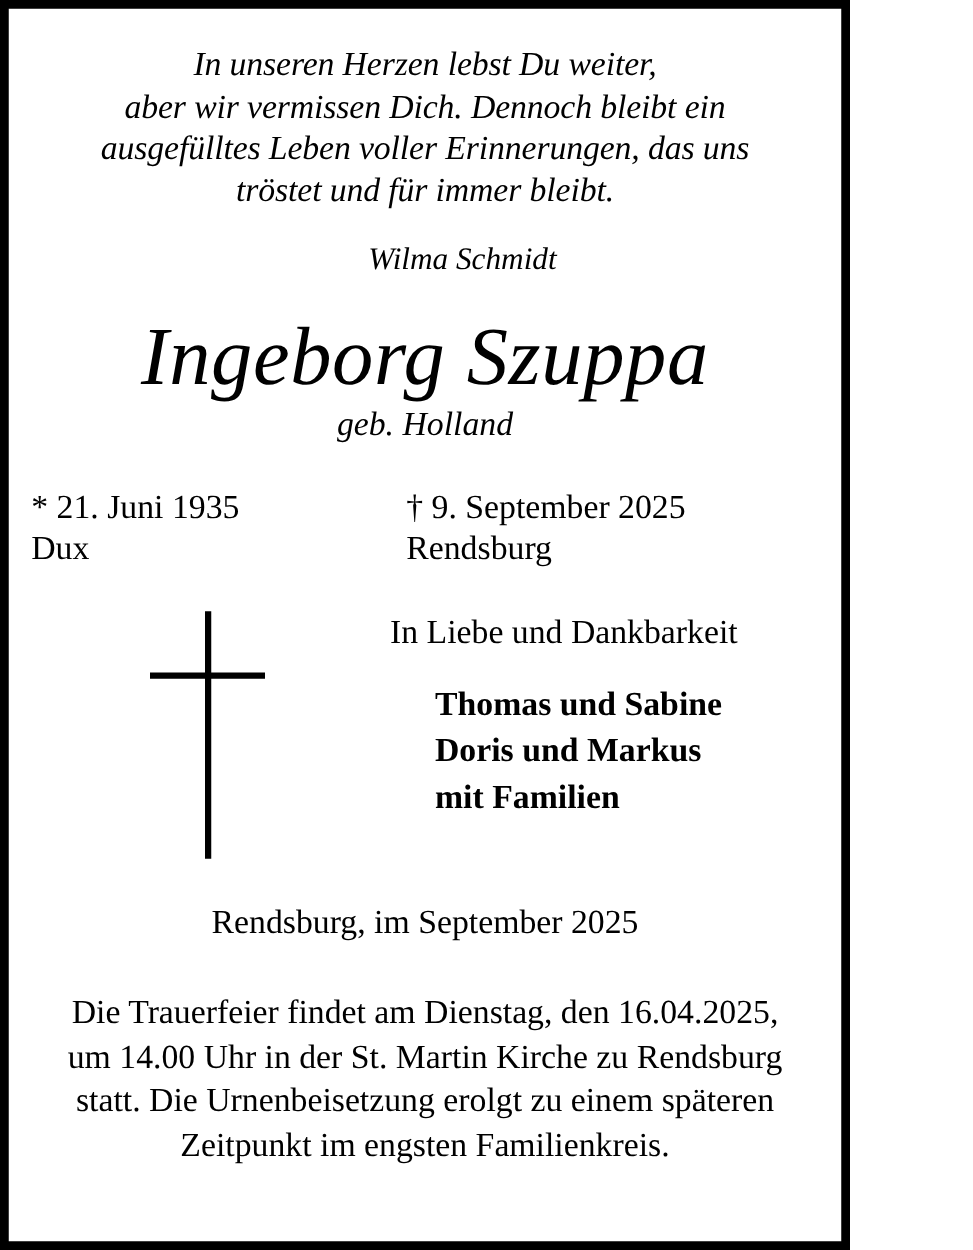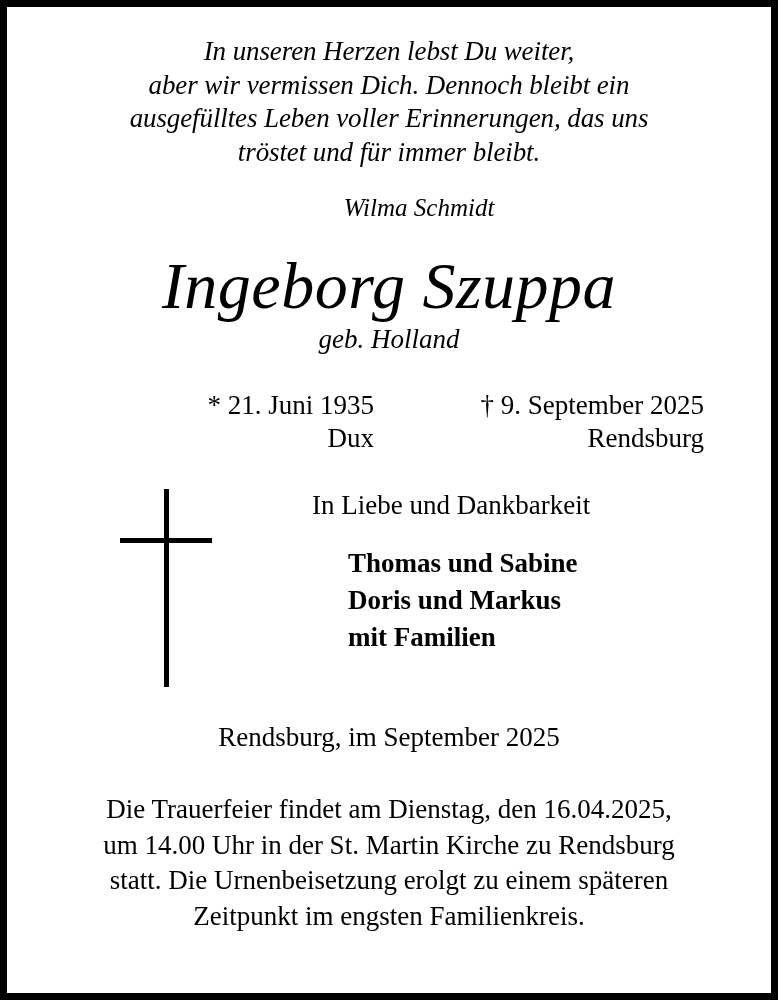--- a/index.html
+++ b/index.html
@@ -11,21 +11,21 @@
     width: 778px;
     height: 1000px;
     font-family: "Liberation Serif", "DejaVu Serif", serif;
     color: #000000;
     overflow: hidden;
   }
 
   .notice-frame {
     position: relative;
     box-sizing: border-box;
-    width: 778px;
+    width: 680px;
     height: 1000px;
     background: #ffffff;
     border: 7px solid #000000;
   }
 
   .notice-inner {
     position: relative;
     box-sizing: border-box;
     width: 100%;
     height: 100%;
@@ -73,21 +73,21 @@
     margin-top: 2px;
   }
 
   
   .dates-row {
     display: flex;
     justify-content: center;
     margin-top: 34px;
   }
   .date-col {
-    text-align: right;
+    text-align: left;
     font-size: 27px;
     line-height: 33px;
     white-space: nowrap;
   }
   .date-col.birth { width: 300px; }
   .date-col.death { width: 330px; }
   .date-line { display: block; }
 
   
   .tribute-row {

